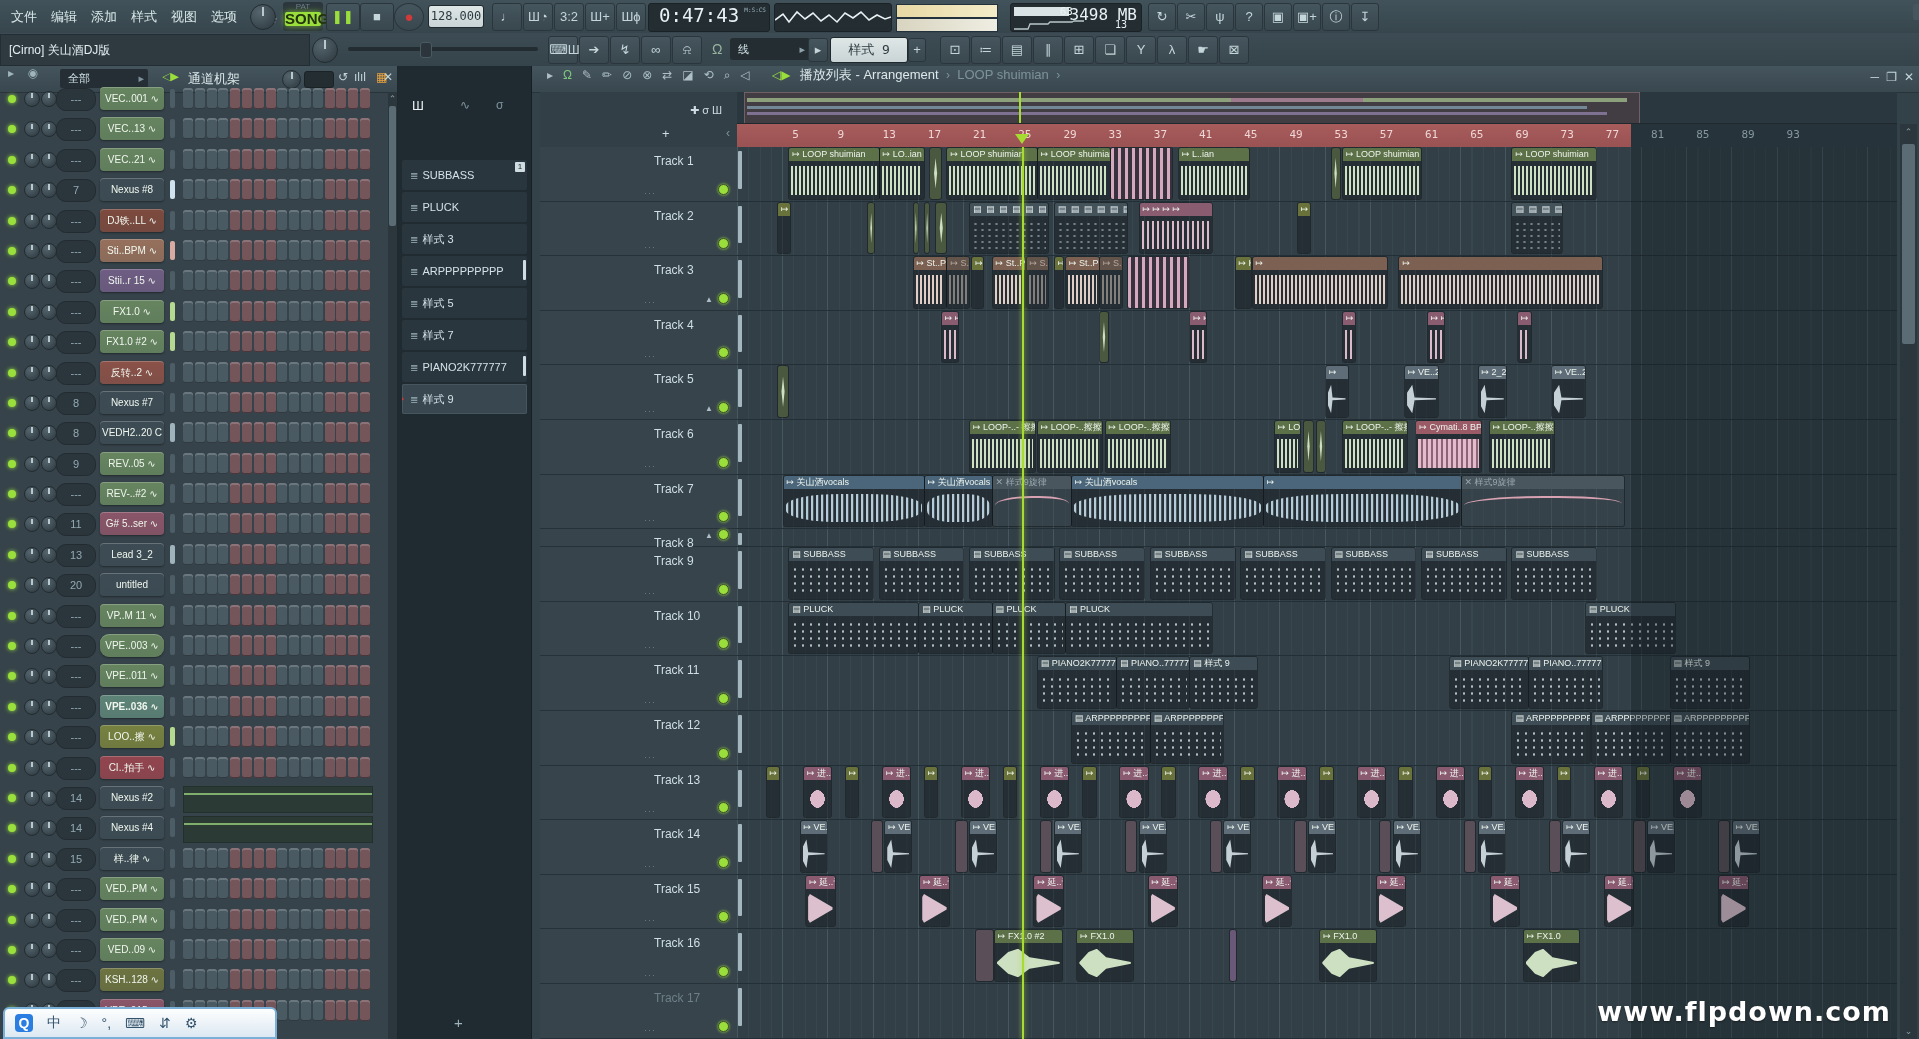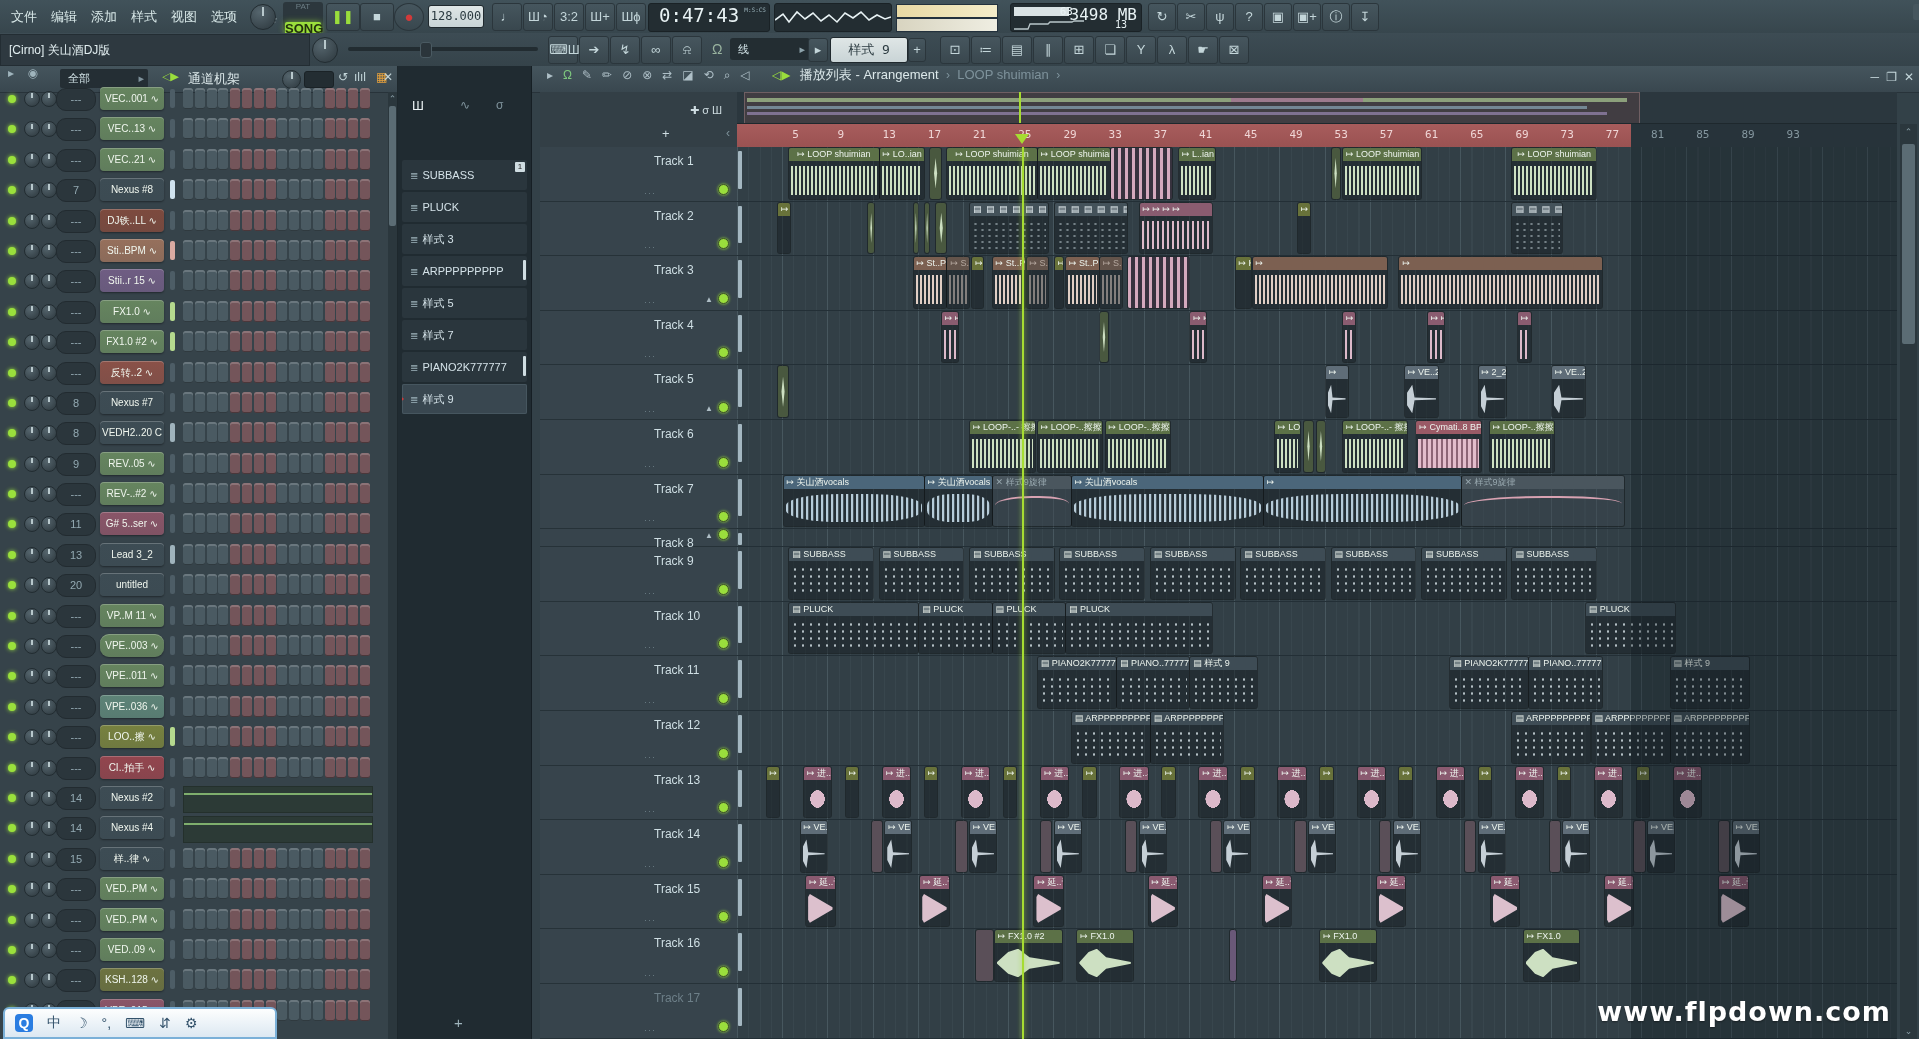--- a/index.html
+++ b/index.html
@@ -108,21 +108,21 @@
 </head>
 <body>
 
 <div id="app">
 
   <div class="abs" id="tb1">
     <div class="abs" id="menubar" style="left:4px;top:0;"><div class="menu-item" style="display: inline-block;">文件</div><div class="menu-item" style="display: inline-block;">编辑</div><div class="menu-item" style="display: inline-block;">添加</div><div class="menu-item" style="display: inline-block;">样式</div><div class="menu-item" style="display: inline-block;">视图</div><div class="menu-item" style="display: inline-block;">选项</div><div class="menu-item" style="display: inline-block;">工具</div><div class="menu-item" style="display: inline-block;">帮助</div></div>
     <div class="knob" style="left:250px;top:4px;width:24px;height:24px;"></div>
     <div class="abs" style="left:283px;top:2px;width:40px;height:29px;background:#2c373d;border-radius:3px;">
       <div style="font-size:8px;color:#6d7f87;text-align:center;">PAT</div>
-      <div style="margin:11px 2px;background:#9ade3c;border-radius:2px;color:#22320c;font-weight:bold;font-size:13px;text-align:center;line-height:14px;box-shadow:0 0 6px rgba(154,222,60,.7);">SONG</div>
+      <div style="margin:1px 2px;background:#9ade3c;border-radius:2px;color:#22320c;font-weight:bold;font-size:15px;text-align:center;line-height:14px;box-shadow:0 0 6px rgba(154,222,60,.7);">SONG</div>
     </div>
     <div class="tbtn" style="left:326px;width:32px;color:#9ade3c;font-weight:bold;">❚❚</div>
     <div class="tbtn" style="left:360px;width:32px;">■</div>
     <div class="tbtn" style="left:394px;width:28px;border-radius:50%;color:#d23a3a;font-size:15px;">●</div>
     <div class="lcd abs" style="left:428px;top:5px;width:54px;height:21px;line-height:21px;font-size:12px;">128.000</div>
     <div class="abs" id="tb1mid" style="left:492px;top:0;">
         <div class="tbtn" style="left: 0px; width: 28px;">♩</div>
         <div class="tbtn" style="left: 31px; width: 28px;">Ш◔</div>
         <div class="tbtn" style="left: 62px; width: 28px;">3:2</div>
         <div class="tbtn" style="left: 93px; width: 28px;">Ш+</div>
@@ -734,21 +734,21 @@
             <div class="stepcell stepB"></div>
             <div class="stepcell stepB"></div>
             <div class="stepcell stepB"></div>
           </div>
         </div>
         <div class="ch-row">
           <div class="led"></div>
           <div class="knob" style="left: 24px; top: 7px; width: 14px; height: 14px;"></div>
           <div class="knob" style="left: 41px; top: 7px; width: 14px; height: 14px;"></div>
           <div class="ch-num">---</div>
-          <div class="ch-name" style="background: linear-gradient(rgb(93, 131, 119), rgba(93, 131, 119, 0.88));">VPE..036 ∿</div>
+          <div class="ch-name" style="background: linear-gradient(rgb(93, 131, 119), rgba(93, 131, 119, 0.88)); font-weight: bold;">VPE..036 ∿</div>
           <div class="ch-ind" style="background: rgb(77, 93, 102);"></div>
           <div class="steps">
             <div class="stepcell stepA"></div>
             <div class="stepcell stepA"></div>
             <div class="stepcell stepA"></div>
             <div class="stepcell stepA"></div>
             <div class="stepcell stepB"></div>
             <div class="stepcell stepB"></div>
             <div class="stepcell stepB"></div>
             <div class="stepcell stepB"></div>
@@ -1153,41 +1153,41 @@
           <div class="trk-led"></div>
         </div>
         <div class="trk" style="top: 837px; height: 53.6px;">
           <div class="trk-name" style="color: rgb(109, 127, 136);">Track 17</div>
           <div class="trk-dots">···</div>
           <div class="trk-led"></div>
         </div>
       </div>
 
     <div id="pl-grid">
-        <div class="grid-row" style="top: 0px; height: 53.6px; text-align: center;">
+        <div class="grid-row" style="top: 0px; height: 53.6px;">
           <div class="mutestrip"></div>
           <div class="clip cl-g" style="left: 52.2px; width: 89.4px; top: 1px; bottom: 2px;">
             <div class="ch-label">↦ LOOP shuimian</div>
             <div class="cbody"></div>
           </div>
           <div class="clip cl-g" style="left: 142.6px; width: 44.2px; top: 1px; bottom: 2px;">
             <div class="ch-label">↦ LO..ian</div>
             <div class="cbody"></div>
           </div>
           <div class="clip cl-gs" style="left: 193.45px; width: 10.3px; top: 1px; bottom: 2px;"></div>
           <div class="clip cl-g" style="left: 210.4px; width: 89.4px; top: 1px; bottom: 2px;">
             <div class="ch-label">↦ LOOP shuimian</div>
             <div class="cbody"></div>
           </div>
           <div class="clip cl-g" style="left: 300.8px; width: 72.45px; top: 1px; bottom: 2px;">
             <div class="ch-label">↦ LOOP shuimian</div>
             <div class="cbody"></div>
           </div>
           <div class="clip cl-ps" style="left: 374.25px; width: 61.15px; top: 1px; bottom: 2px;"></div>
-          <div class="clip cl-g" style="left: 442.05px; width: 36px; top: 1px; bottom: 2px;">
+          <div class="clip cl-g" style="left: 442.05px; width: 70px; top: 1px; bottom: 2px;">
             <div class="ch-label">↦ L..ian</div>
             <div class="cbody"></div>
           </div>
           <div class="clip cl-gs" style="left: 594.6px; width: 8.04px; top: 1px; bottom: 2px;"></div>
           <div class="clip cl-g" style="left: 605.9px; width: 78.1px; top: 1px; bottom: 2px;">
             <div class="ch-label">↦ LOOP shuimian</div>
             <div class="cbody"></div>
           </div>
           <div class="clip cl-g" style="left: 775.4px; width: 83.75px; top: 1px; bottom: 2px;">
             <div class="ch-label">↦ LOOP shuimian</div>

